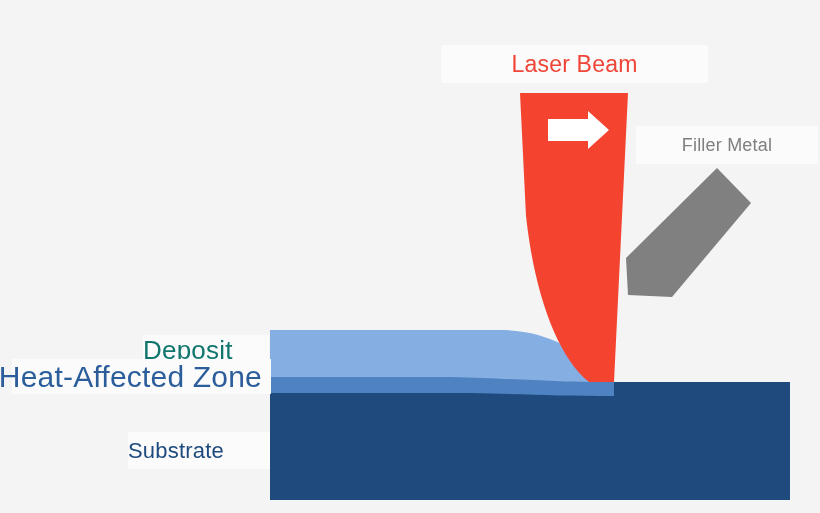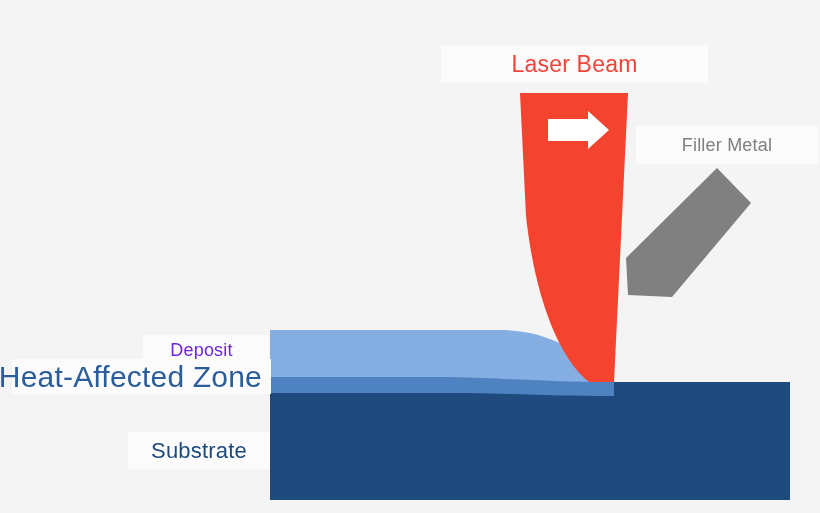--- a/index.html
+++ b/index.html
@@ -52,43 +52,43 @@
     height: 38px;
     justify-content: center;
     font-size: 18px;
     color: #7f7f7f;
   }
   #label-deposit {
     left: 143px;
     top: 335px;
     width: 126px;
     height: 31px;
-    justify-content: center;
+    justify-content: flex-start;
     padding-right: 9px;
     box-sizing: border-box;
-    font-size: 18px;
-    color: #6d28d9;
+    font-size: 26px;
+    color: #0f766e;
   }
   #label-haz {
     left: 12px;
     top: 359px;
     width: 259px;
     height: 35px;
     justify-content: flex-end;
     padding-right: 9px;
     box-sizing: border-box;
     font-size: 30px;
     color: #2c5d9b;
   }
   #label-substrate {
     left: 128px;
     top: 432px;
     width: 142px;
     height: 37px;
-    justify-content: center;
+    justify-content: flex-start;
     font-size: 22px;
     color: #1f4a7d;
   }
 </style>
 </head>
 <body>
 
 <div id="diagram-root">
 
   <svg class="diagram-canvas" viewBox="0 0 820 513" xmlns="http://www.w3.org/2000/svg">

